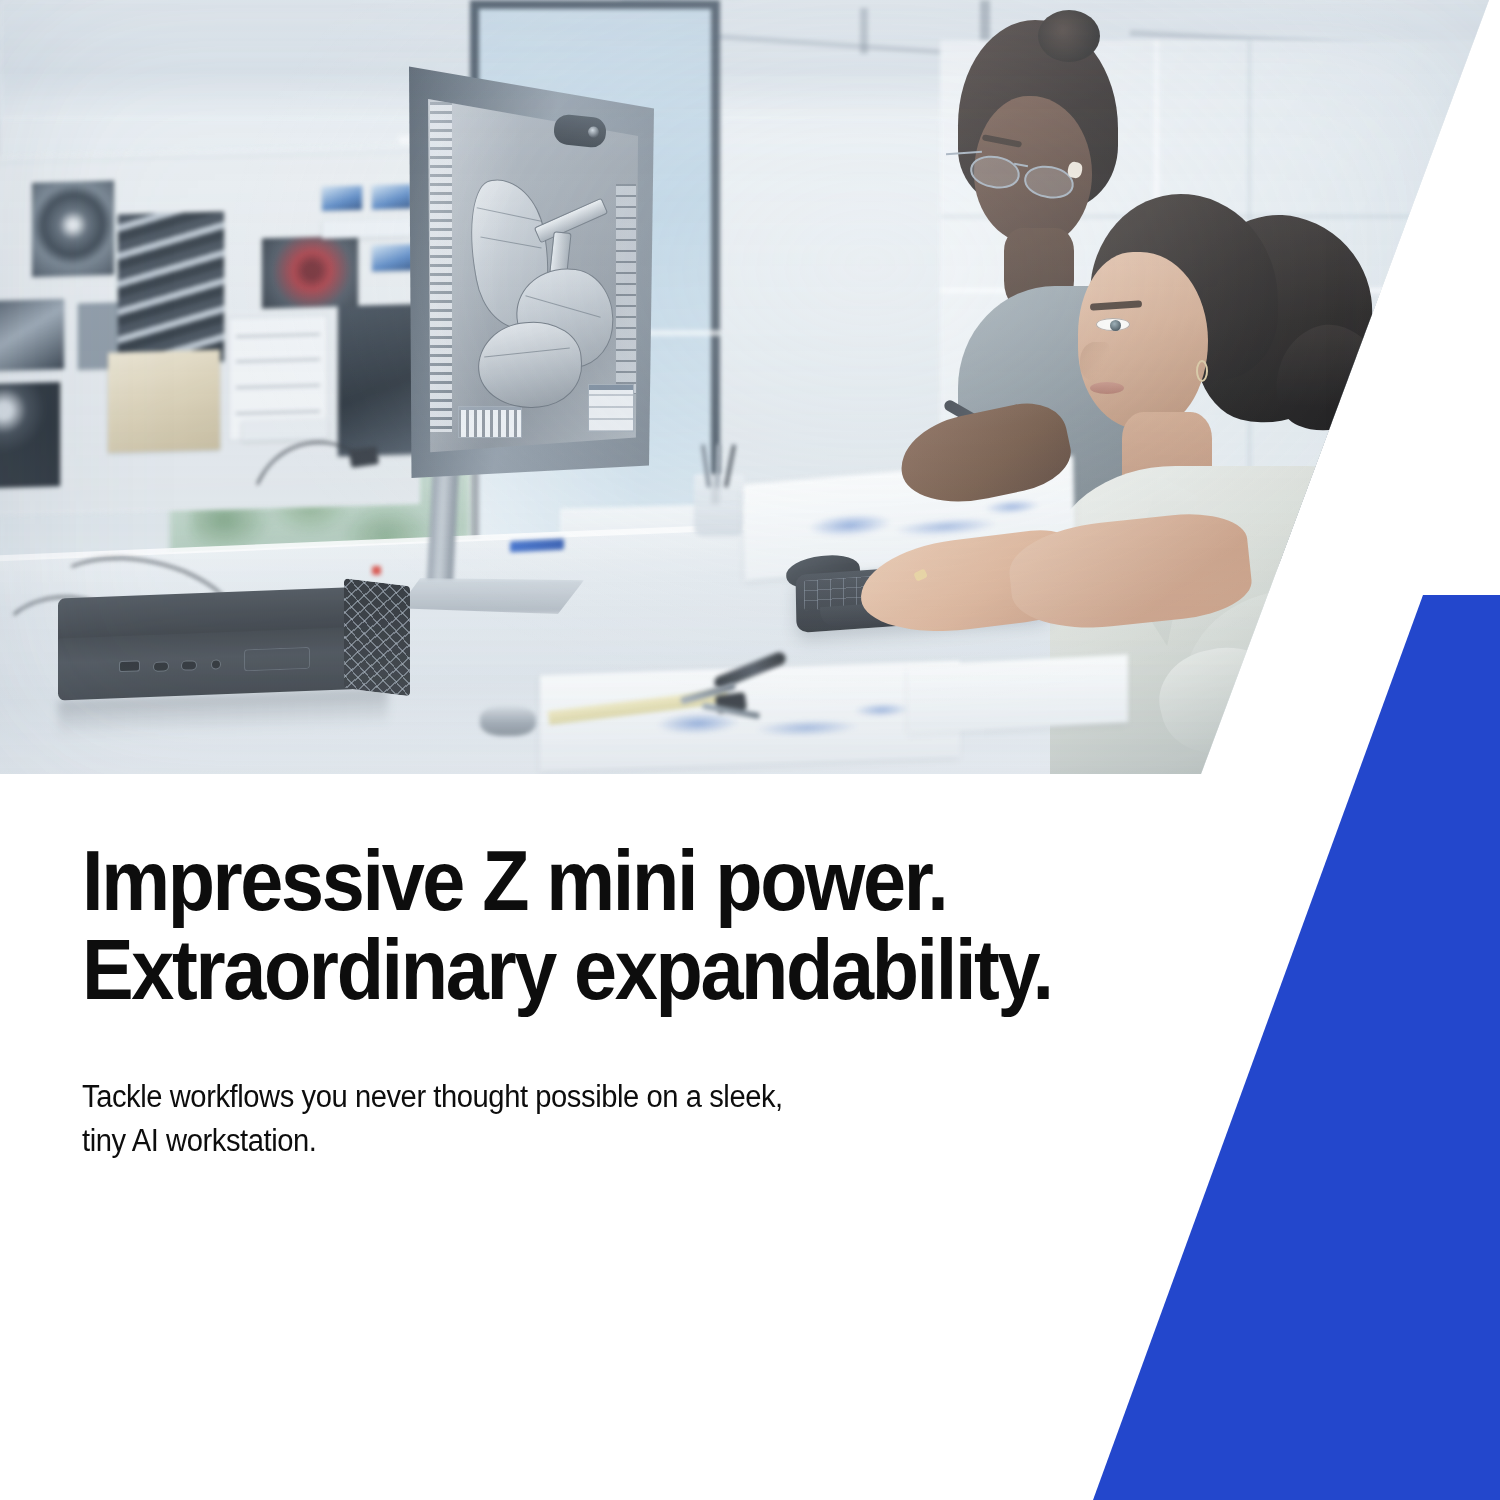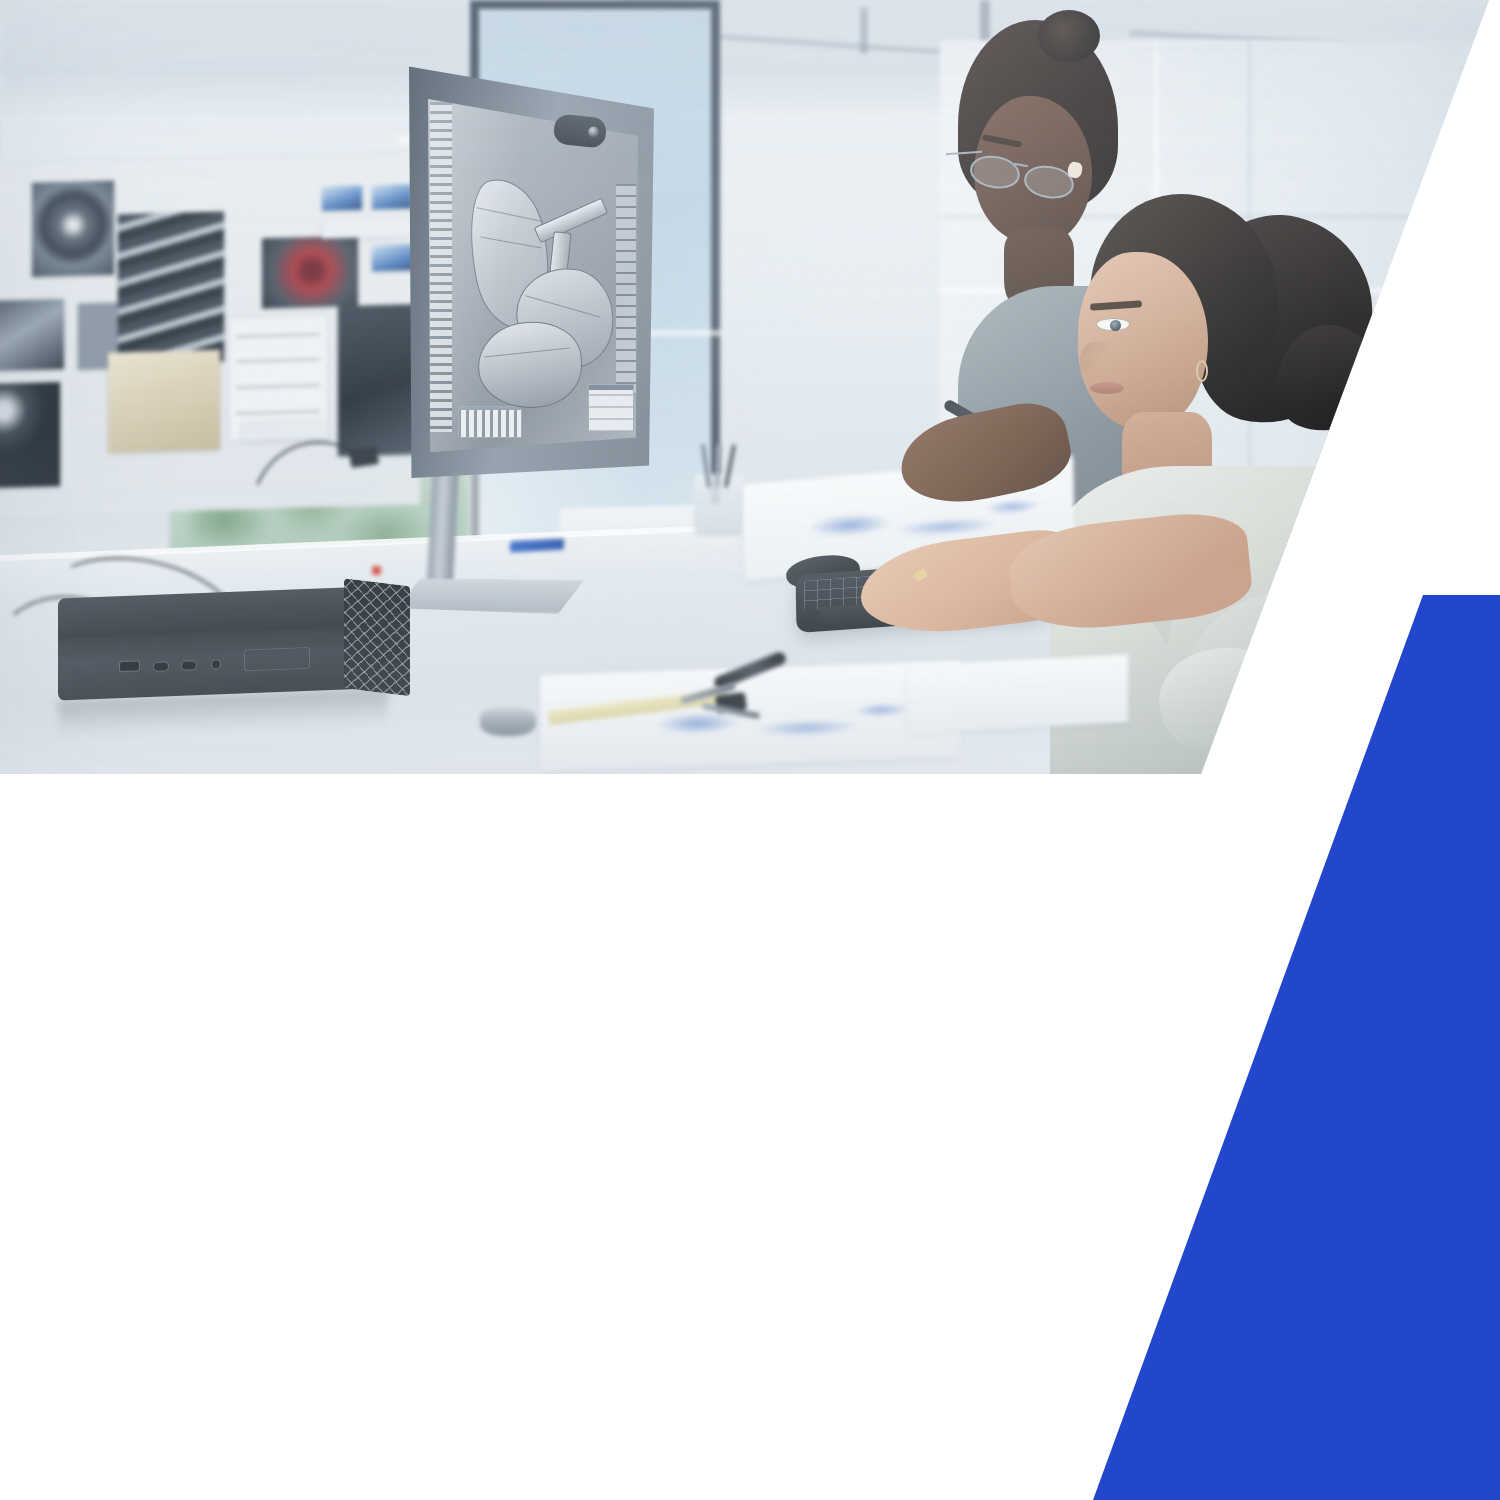--- a/index.html
+++ b/index.html
@@ -921,14 +921,20 @@
     <div class="forearm-typing"></div>
     <div class="stylus"></div>
     <div class="hand-pen"></div>
 
     <div class="photo-grade"></div>
     <div class="photo-vignette"></div>
   </div>
 
   <div class="brand-shape" style="background: rgb(35, 71, 204);"></div>
 
+  <div class="copy">
+    <h1 class="headline" style="color: rgb(13, 13, 13);">Impressive Z mini power.
+Extraordinary expandability.</h1>
+    <p class="subcopy" style="color: rgb(13, 13, 13);">Tackle workflows you never thought possible on a sleek,
+tiny AI workstation.</p>
+  </div>
 
 </div>
 
 </body></html>

